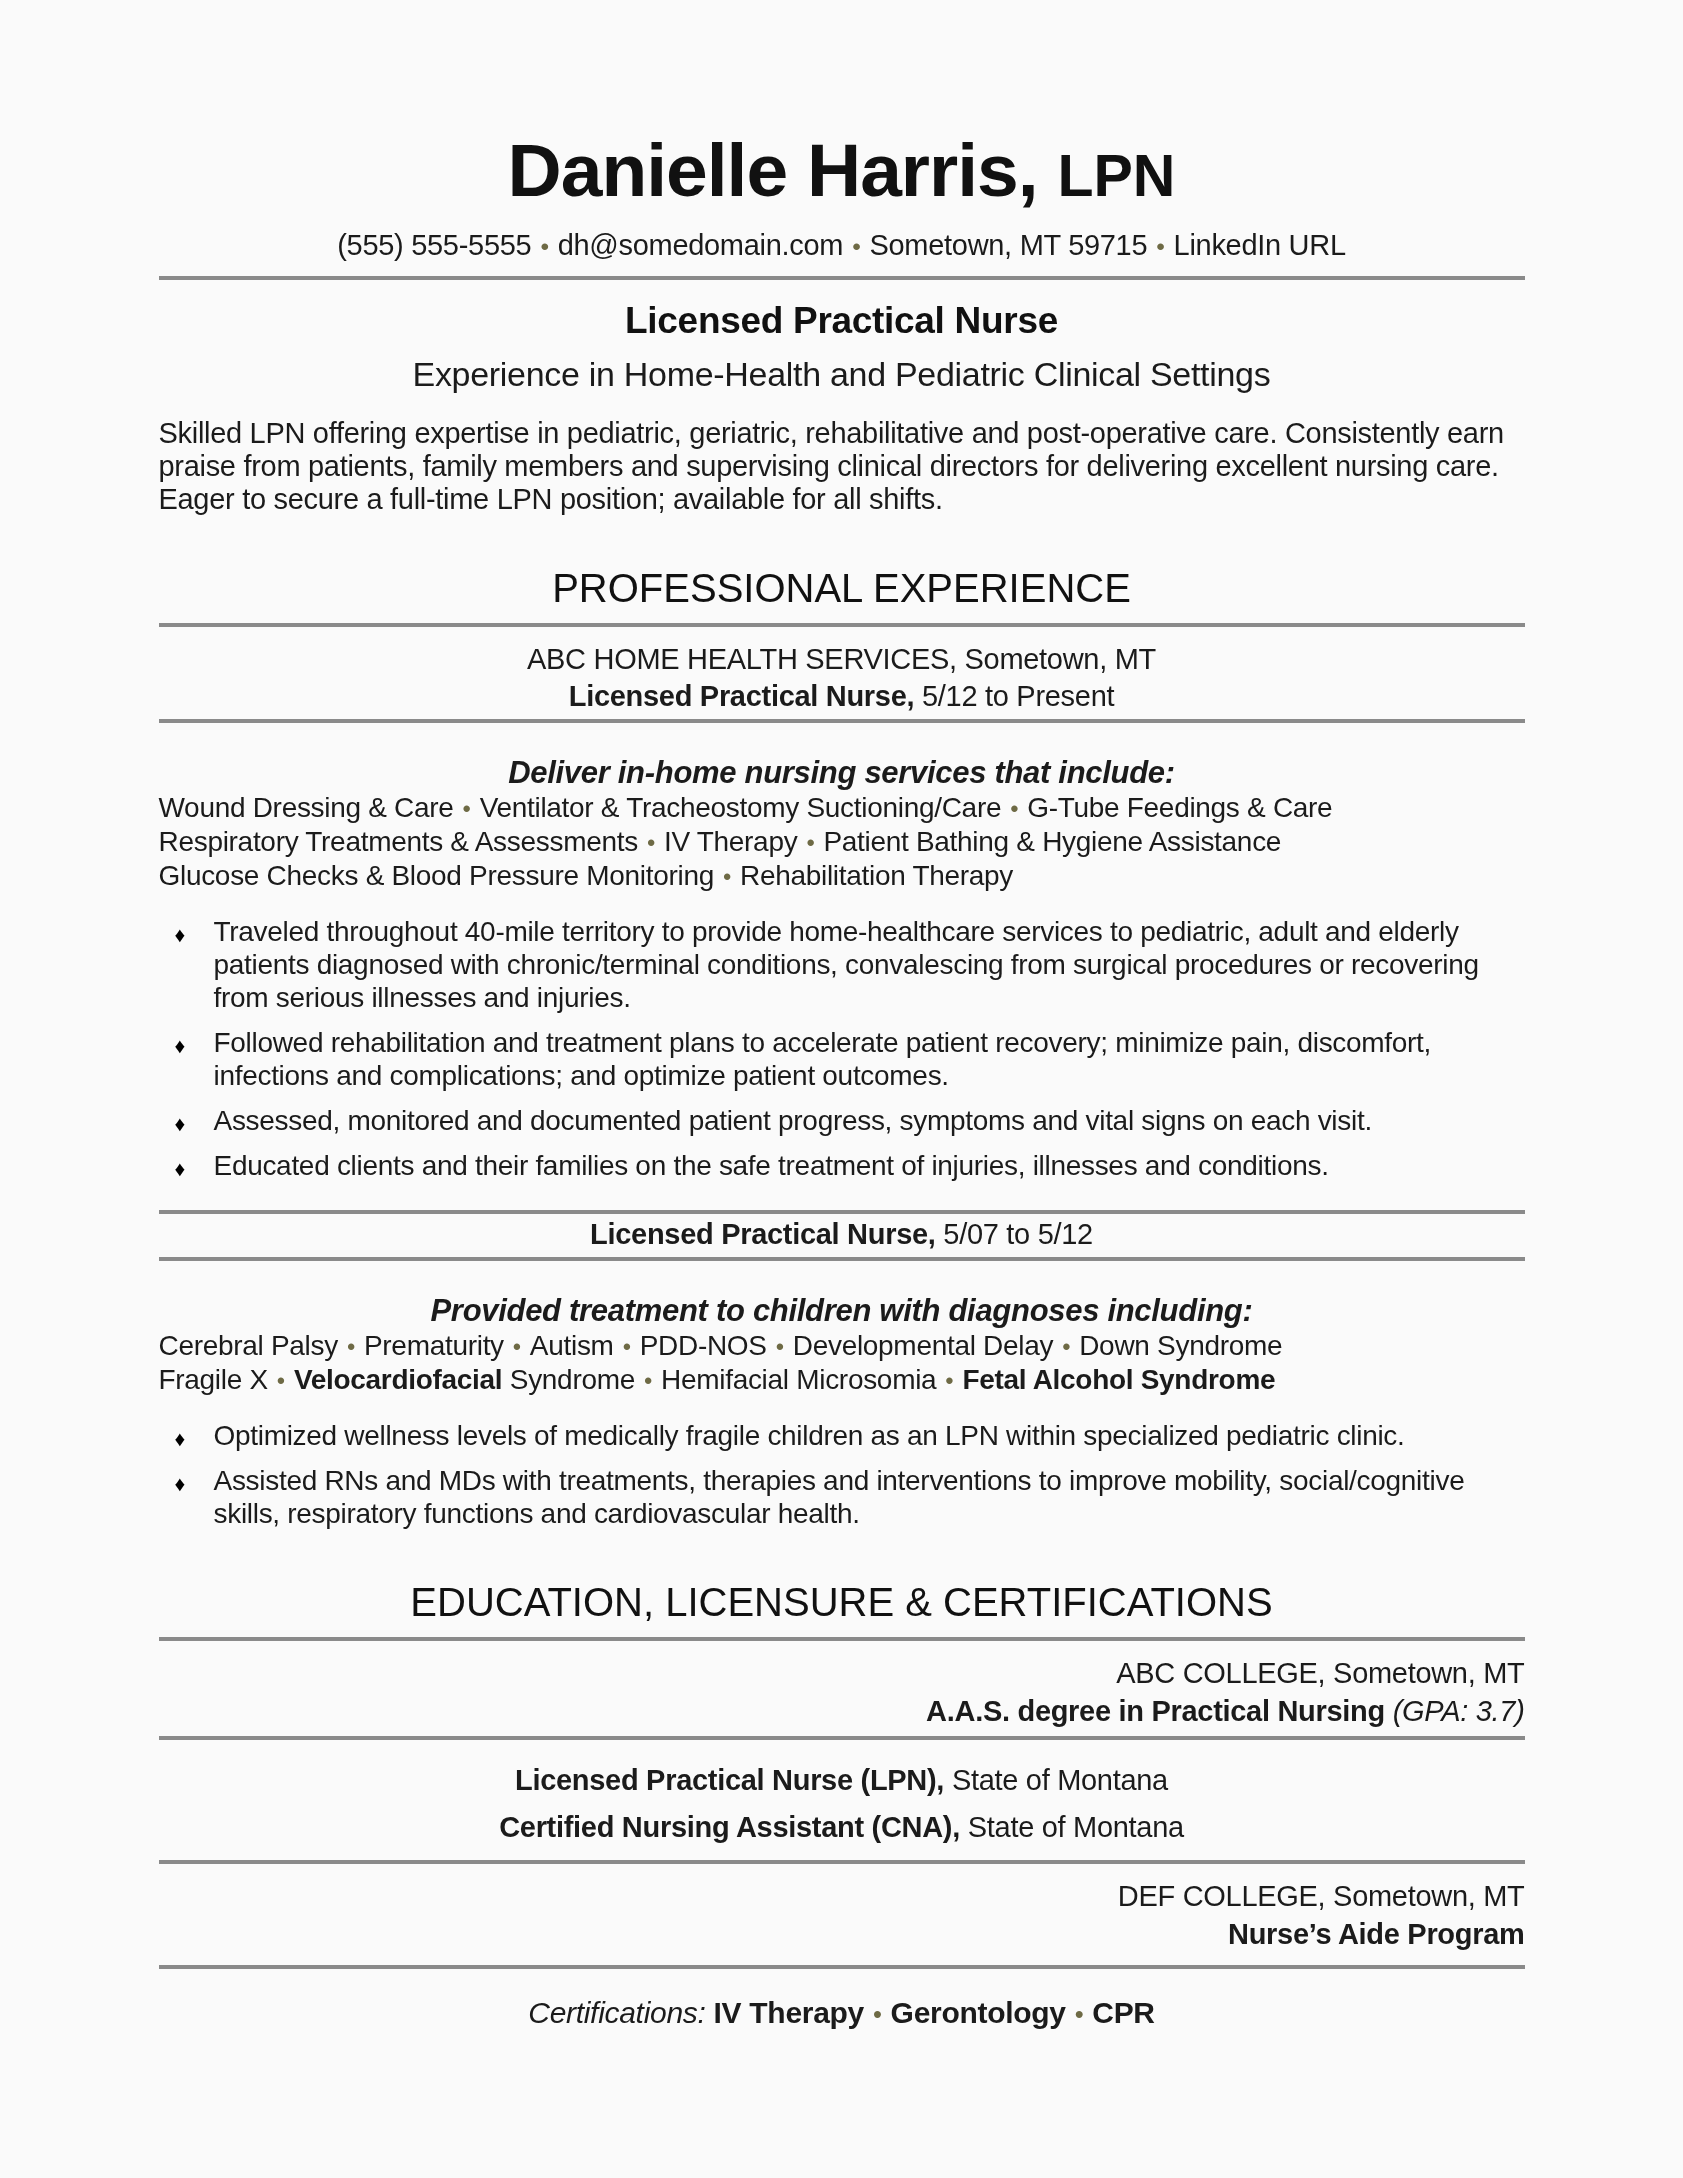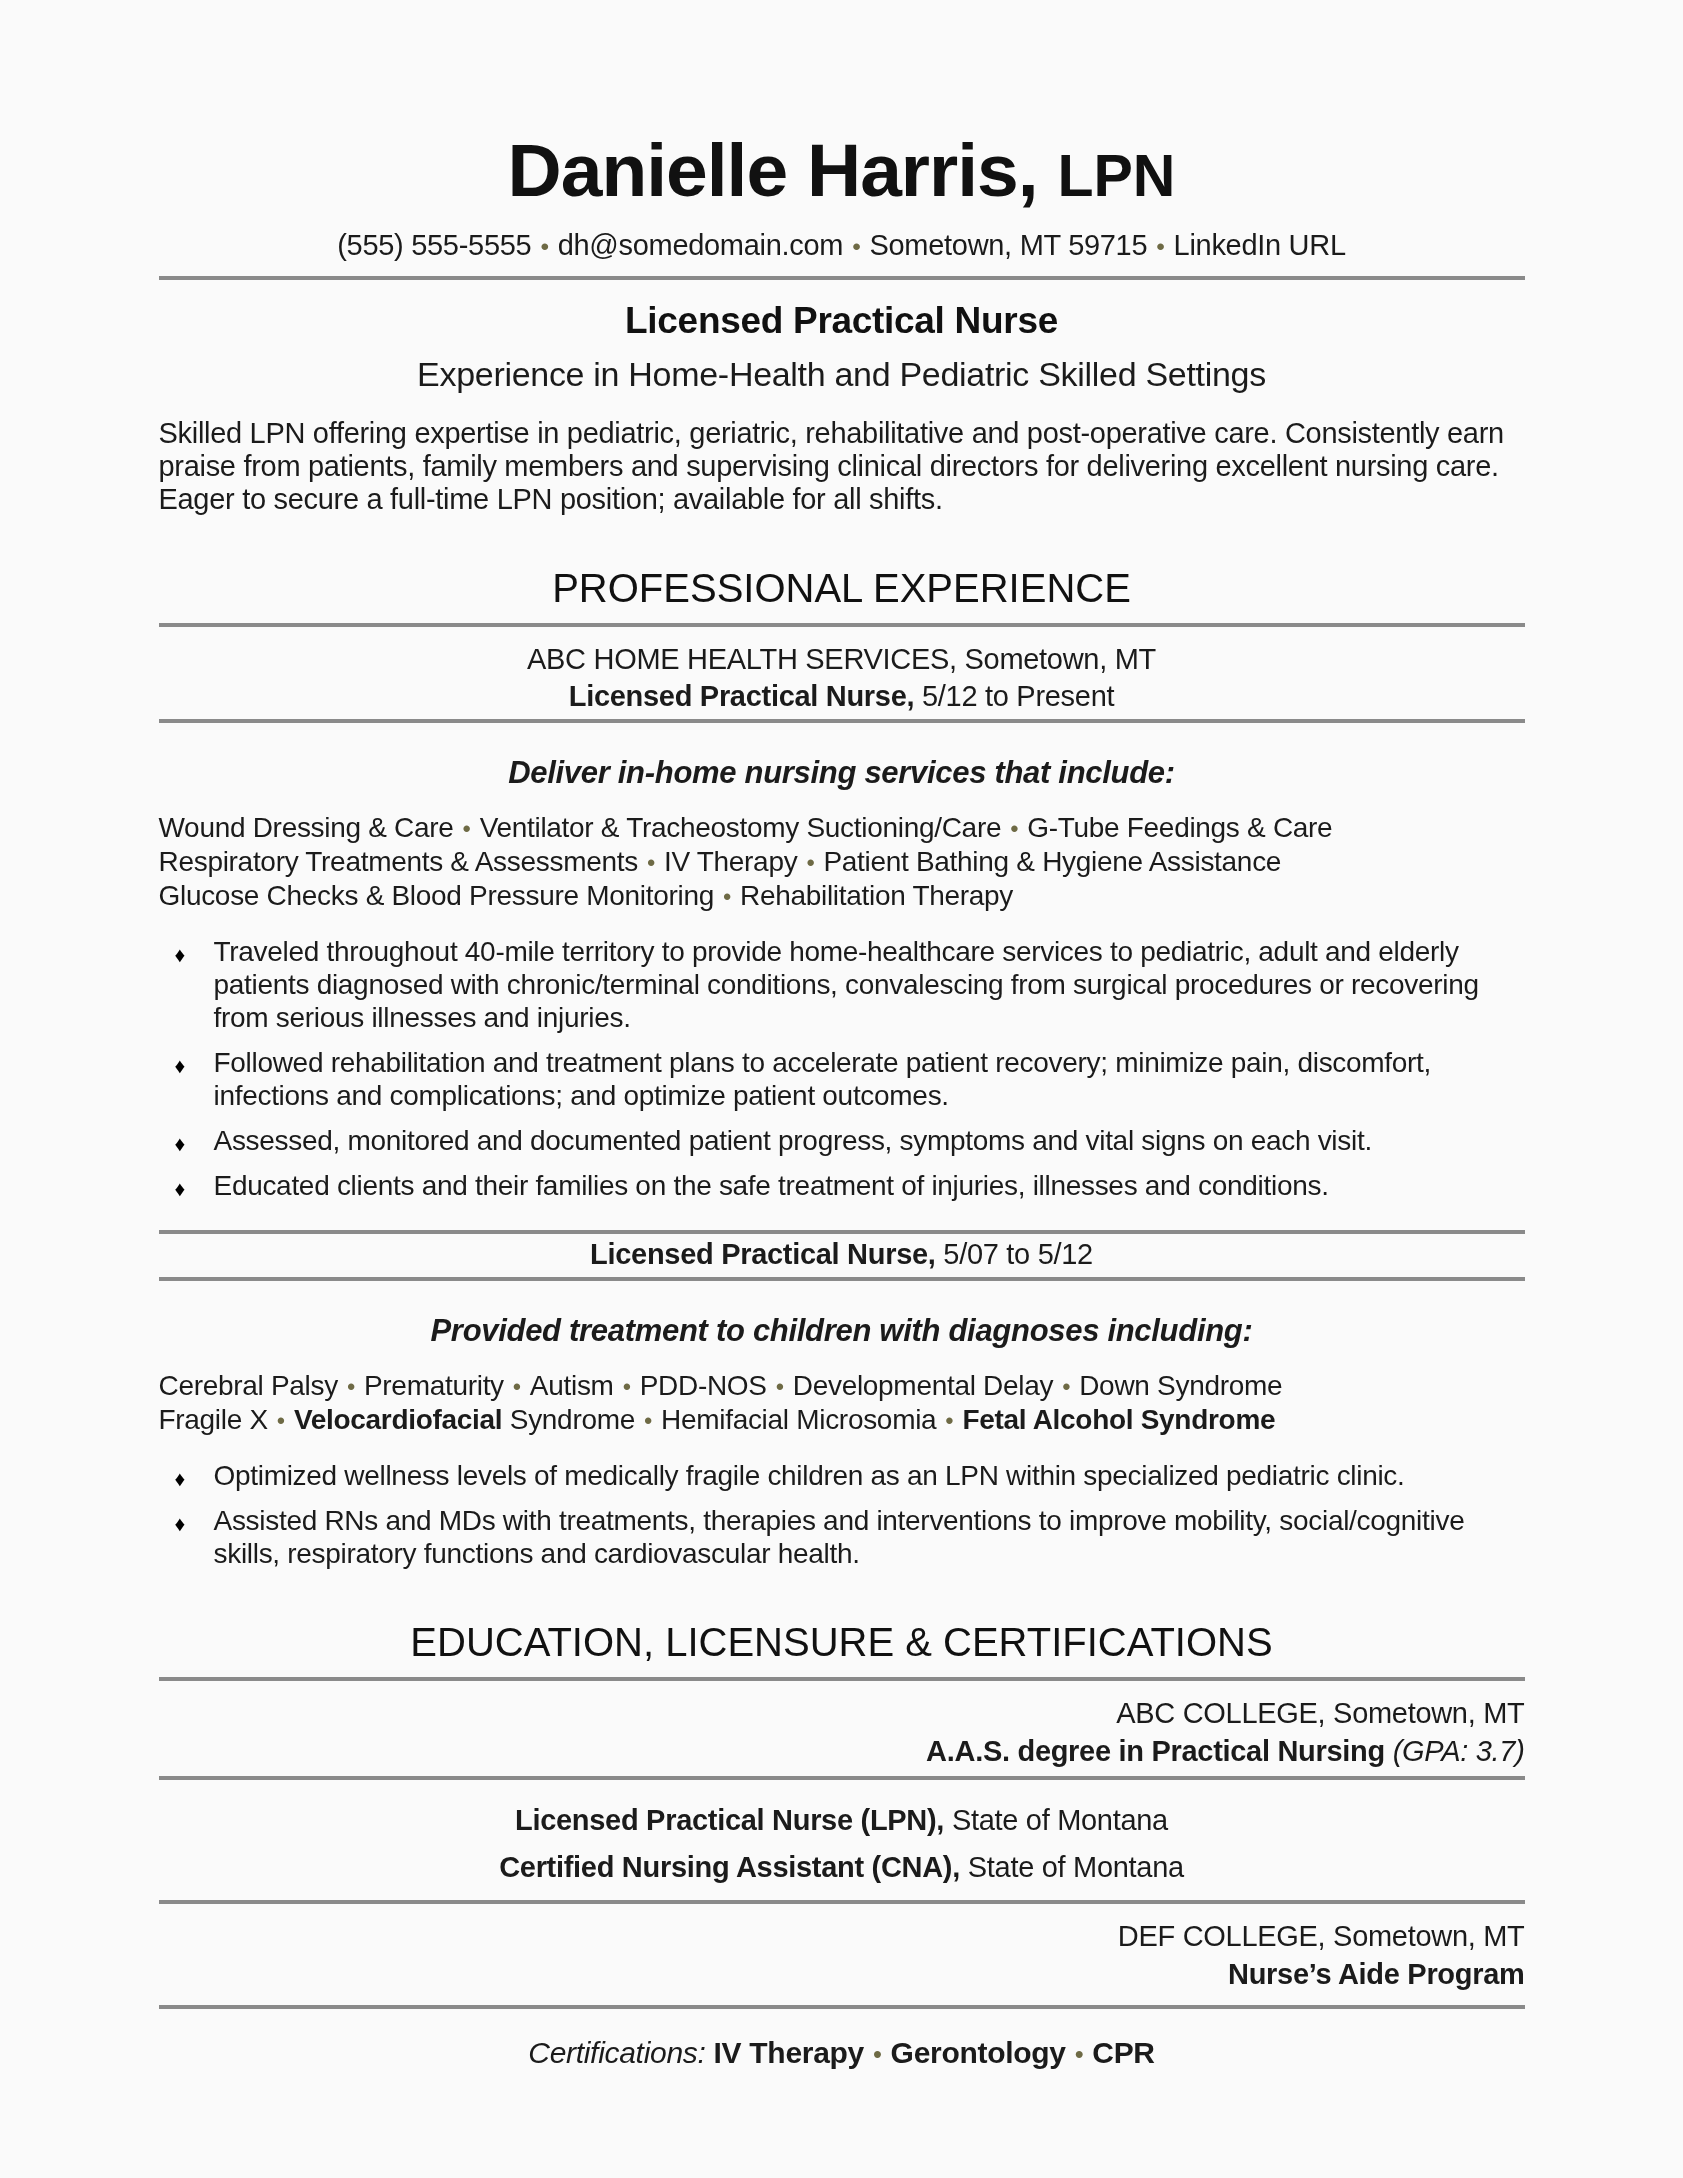--- a/index.html
+++ b/index.html
@@ -71,21 +71,21 @@
   }
   .jobtitle-line + .rule{margin-top:6px;}
   .b{font-weight:bold;}
   .it{font-style:italic;}
   .tagline{
     margin-top:32px;
     text-align:center;
     font-size:31px;line-height:36px;
     font-weight:bold;font-style:italic;
   }
-  .kw-block{margin-top:20px;}
+  .kw-block{}
   .kw-line{
     font-size:28px;line-height:33px;
   }
   .dot{
     color:#6e6a45;
     padding:0 9px;
     font-size:0.85em;
   }
   .bullet-list{margin-top:22px;}
   .bullet-row{
@@ -124,21 +124,21 @@
 
 <div class="page">
 
   <div class="name-line"><span>Danielle Harris,</span> <span class="name-credential">LPN</span></div>
 
   <div class="contact-line"><span class="li-item"><span>(555) 555-5555</span></span><span class="dot">•</span><span class="li-item"><span>dh@somedomain.com</span></span><span class="dot">•</span><span class="li-item"><span>Sometown, MT 59715</span></span><span class="dot">•</span><span class="li-item"><span>LinkedIn URL</span></span></div>
 
   <hr class="rule">
 
   <div class="role-title">Licensed Practical Nurse</div>
-  <div class="role-subtitle">Experience in Home-Health and Pediatric Skilled Settings</div>
+  <div class="role-subtitle">Experience in Home-Health and Pediatric Clinical Settings</div>
 
   <div class="summary">Skilled LPN offering expertise in pediatric, geriatric, rehabilitative and post-operative care. Consistently earn praise from patients, family members and supervising clinical directors for delivering excellent nursing care. Eager to secure a full-time LPN position; available for all shifts.</div>
 
   <div class="sec-heading">PROFESSIONAL EXPERIENCE</div>
   <hr class="rule">
 
   <div>
     <div class="company-line">ABC HOME HEALTH SERVICES, Sometown, MT</div>
     <div class="jobtitle-line"><span class="b">Licensed Practical Nurse,</span> <span>5/12 to Present</span></div>
     <hr class="rule">

